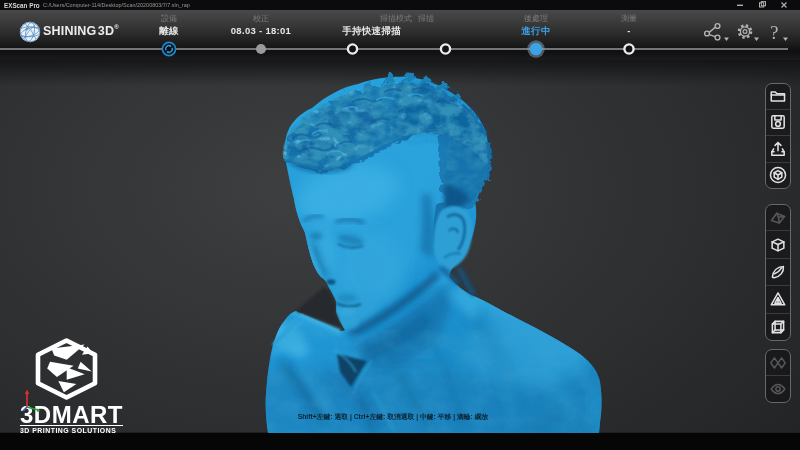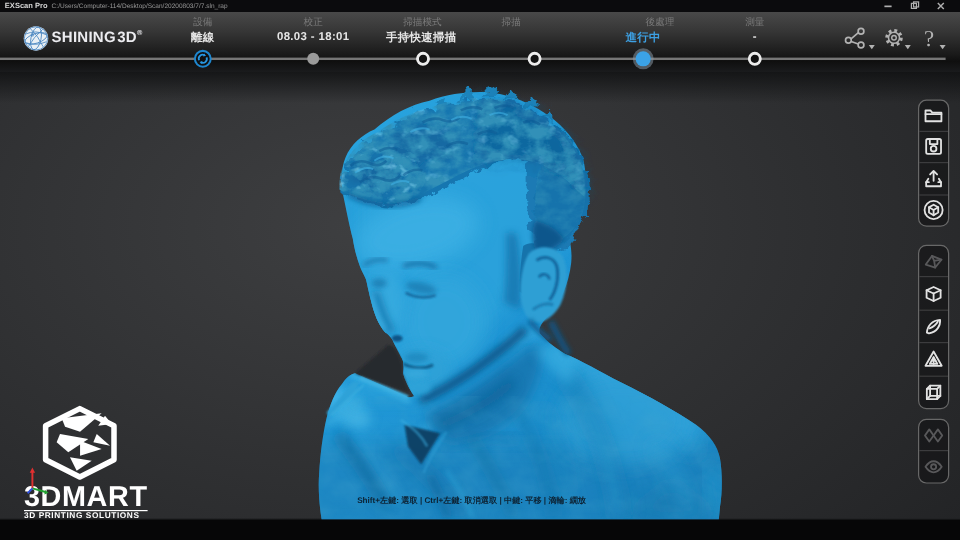--- a/index.html
+++ b/index.html
@@ -213,24 +213,24 @@
 <path d="M5,10.5 Q14,6.5 22.6,11 M5.2,17.5 Q14,20.6 22.6,16.8"></path>
 <path d="M9,5.5 Q16,12 20,21 M19.5,6.5 Q12,13 7.5,21"></path>
 </g>
 <circle cx="11" cy="11" r="1.6" fill="#4a86c0" opacity="0.6"></circle>
 </svg>
 <div id="logotext" class="abs" style="left:43px;top:24px;font-size:12.5px;font-weight:bold;color:#ececf0;letter-spacing:0.2px;">SHINING 3D<span style="font-size:6px;vertical-align:6px;">®</span></div>
 <div class="steplbl" style="left:109px;text-align:center;">設備</div>
 <div class="stepval" style="left:109px;">離線</div>
 <div class="steplbl" style="left:201px;">校正</div>
 <div class="stepval" style="left:201px;">08.03 - 18:01</div>
-<div class="steplbl" style="left:292px;">掃描模式</div>
-<div class="stepval" style="left:291px;">手持快速掃描</div>
+<div class="steplbl" style="left:292px;text-align:right;">掃描模式</div>
+<div class="stepval" style="left:281px;text-align:right;">手持快速掃描</div>
 <div class="steplbl" style="left:366px;text-align:center;">掃描</div>
-<div class="steplbl" style="left:490px;">後處理</div>
+<div class="steplbl" style="left:476px;">後處理</div>
 <div class="stepval" style="left:476px;color:#3da0e3;">進行中</div>
 <div class="steplbl" style="left:569px;">測量</div>
 <div class="stepval" style="left:569px;">-</div>
 <svg id="dots" class="abs" style="left:0;top:36px" width="700" height="26" viewBox="0 0 700 26">
 <circle cx="169" cy="13" r="6.6" fill="#101010" stroke="#1e86ce" stroke-width="1.7"></circle>
 <g stroke="#2797e2" stroke-width="1.5" fill="none">
 <path d="M165.9,14.2 a3.3,3.3 0 0 1 4.6,-4.2"></path>
         <path d="M172.1,11.8 a3.3,3.3 0 0 1 -4.6,4.2"></path>
 </g>
 <path d="M170.1,8.6 l1.6,1.8 -2.4,0.7 z" fill="#2797e2"></path>

